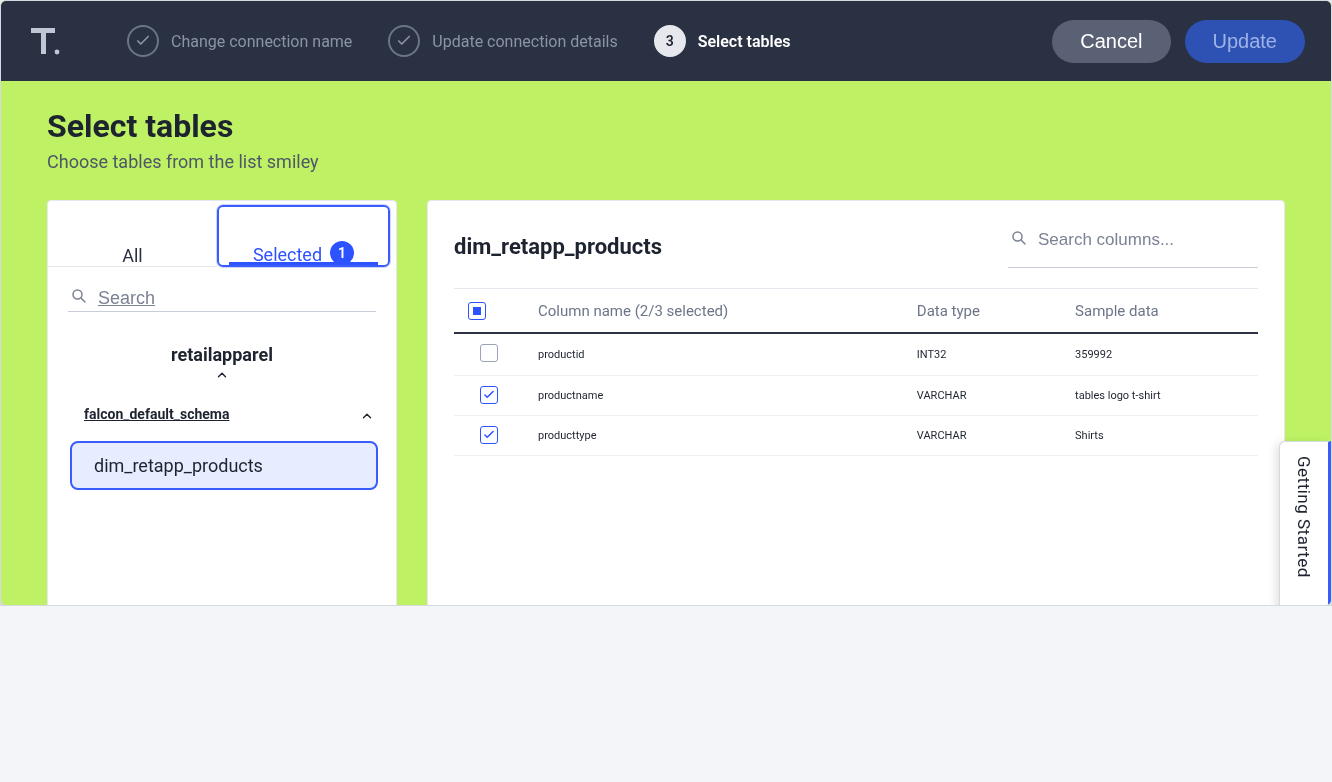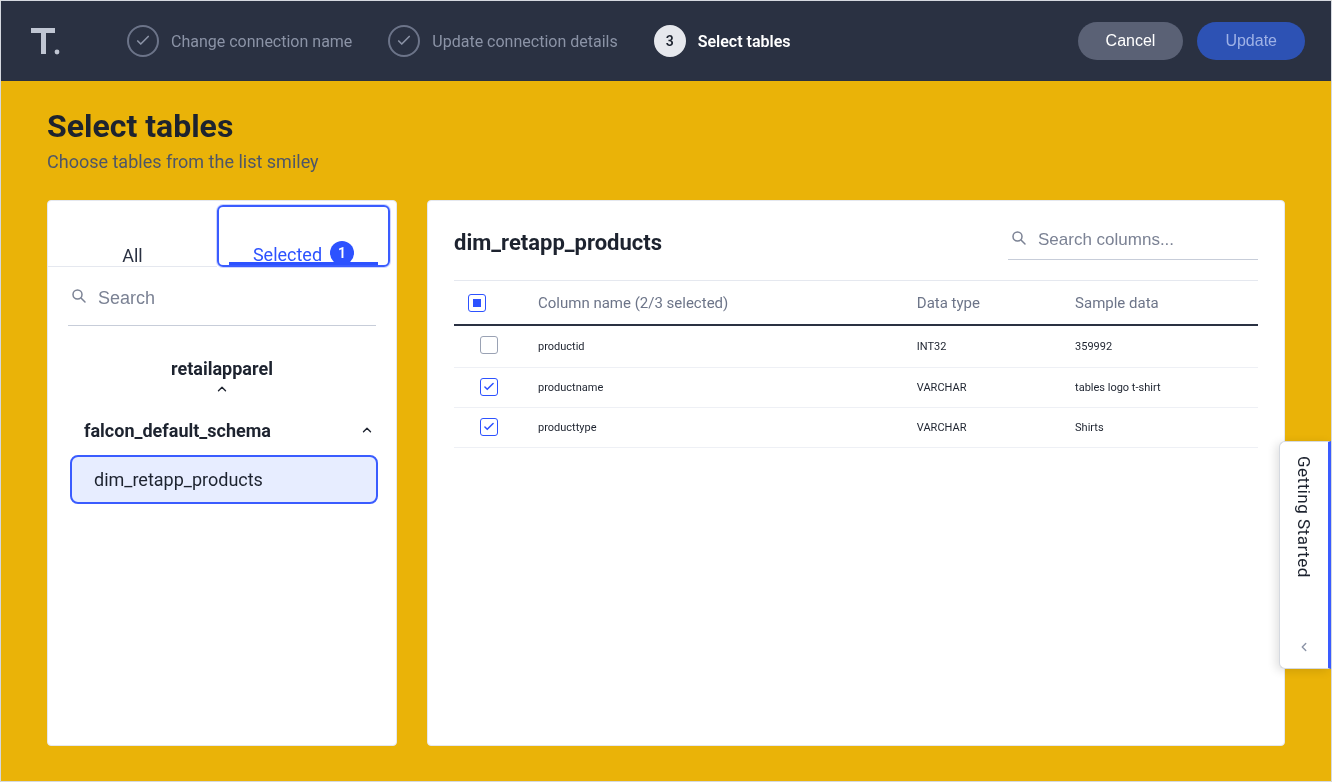--- a/index.html
+++ b/index.html
@@ -3,24 +3,24 @@
 <meta charset="utf-8">
 <style>
   * { box-sizing: border-box; margin: 0; padding: 0; }
   body {
     font-family: -apple-system, BlinkMacSystemFont, "Segoe UI", Roboto, "Helvetica Neue", Arial, sans-serif;
     background: #f3f5f8;
     color: #1d232f;
   }
   .window {
     width: 1332px;
-    height: 782px;
-    background: #eab308;
+    height: 606px;
+    background: #bef264;
     border: 1px solid #d5d9e0;
-    border-radius: 1px;
+    border-radius: 6px;
     overflow: hidden;
     position: relative;
     box-shadow: 0 8px 24px rgba(0,0,0,0.25);
   }
   
   .topbar {
     height: 80px;
     background: #2a3142;
     display: flex;
     align-items: center;
@@ -46,21 +46,21 @@
     background: #e6e8ed;
     border-color: #e6e8ed;
     color: #1d232f;
     font-weight: 600;
   }
   .step-label { font-size: 16px; color: #8b93a6; }
   .step-label.active { color: #fff; font-weight: 600; }
   .header-actions { display: flex; gap: 14px; }
   .btn {
     border: none; border-radius: 22px; padding: 10px 28px;
-    font-size: 16px; cursor: pointer; font-weight: 500;
+    font-size: 20px; cursor: pointer; font-weight: 500;
   }
   .btn-cancel { background: #5a6175; color: #fff; }
   .btn-update { background: #2d52b4; color: #9fb2e6; }
 
   
   .page { padding: 26px 46px 0 46px; }
   .page-title { font-size: 32px; font-weight: 700; color: #1d232f; margin-bottom: 6px; }
   .page-subtitle { font-size: 18px; color: #4e5668; font-weight: 400; }
 
   .content { display: flex; gap: 30px; margin-top: 28px; }
@@ -94,40 +94,42 @@
     height: 3px; background: #2d52ff;
   }
   .badge {
     background: #2d52ff; color: #fff; border-radius: 50%;
     width: 24px; height: 24px; font-size: 14px; font-weight: 600;
     display: flex; align-items: center; justify-content: center;
   }
   .search-row { padding: 16px 20px 8px 20px; }
   .search-box {
     display: flex; gap: 10px;
-    border-bottom: 1px solid #c7cdd9; padding: 4px 2px 16px 2px;
+    border-bottom: 1px solid #c7cdd9; padding: 4px 2px 2px 2px;
     color: #7b8294;
+    text-decoration: underline;
   }
   .search-box input {
     border: none; outline: none; font-size: 18px; flex: 1;
     background: transparent; color: #2a3142;
   }
   .search-box input::placeholder { color: #7b8294; }
 
   .tree { padding: 14px 18px; }
   .tree-db {
     display: flex; align-items: center; justify-content: space-between;
     padding: 10px 4px; font-size: 18px; font-weight: 700; color: #1d232f;
     cursor: pointer;
     flex-direction: column;
   }
   .tree-schema {
     display: flex; align-items: flex-start; justify-content: space-between;
-    padding: 10px 4px 10px 18px; font-size: 18px; font-weight: 700; color: #1d232f;
+    padding: 10px 4px 10px 18px; font-size: 14px; font-weight: 700; color: #1d232f;
     cursor: pointer;
+    text-decoration: underline;
   }
   .chevron { font-size: 18px; color: #2a3142; }
   .tree-table {
     margin: 4px 0 0 4px;
     padding: 12px 16px 12px 22px;
     background: #e7edff;
     border: 2px solid #3a5cff;
     border-radius: 8px;
     font-size: 18px; color: #1d232f;
     cursor: pointer;
@@ -142,21 +144,21 @@
     padding: 24px 26px 0 26px;
     min-height: 546px;
   }
   .right-header {
     display: flex; align-items: center; justify-content: space-between;
     margin-bottom: 20px;
   }
   .table-name { font-size: 22px; font-weight: 700; color: #1d232f; }
   .col-search {
     display: flex; align-items: center; gap: 10px;
-    border-bottom: 1px solid #c7cdd9; padding: 4px 2px 8px 2px;
+    border-bottom: 1px solid #c7cdd9; padding: 4px 2px 16px 2px;
     color: #7b8294; width: 250px; justify-content: space-between;
   }
   .col-search input {
     border: none; outline: none; font-size: 17px; flex: 1;
     background: transparent;
   }
   .col-search input::placeholder { color: #7b8294; }
 
   table.columns {
     width: 100%; border-collapse: collapse;

